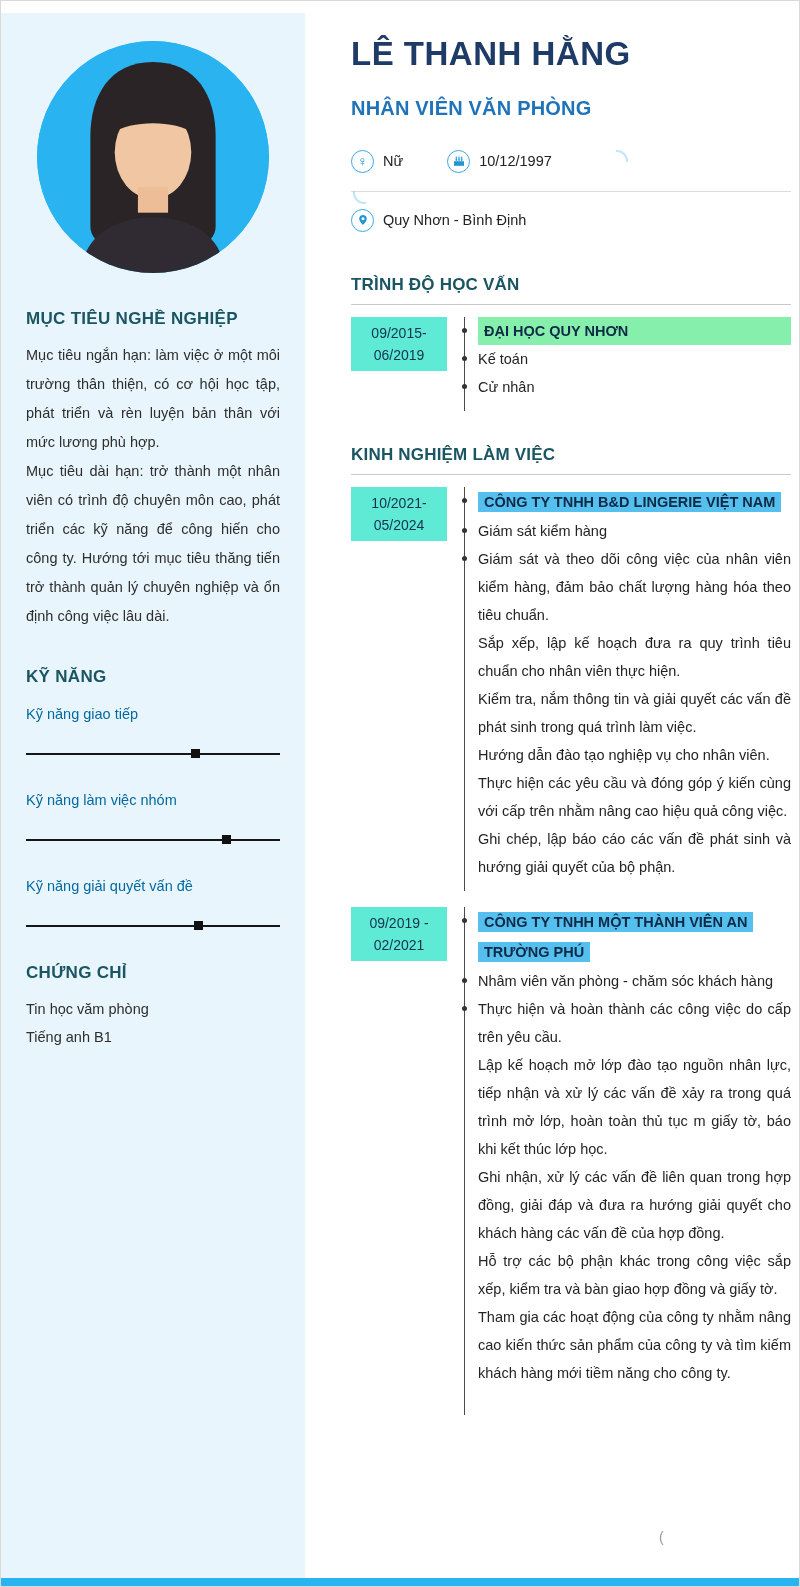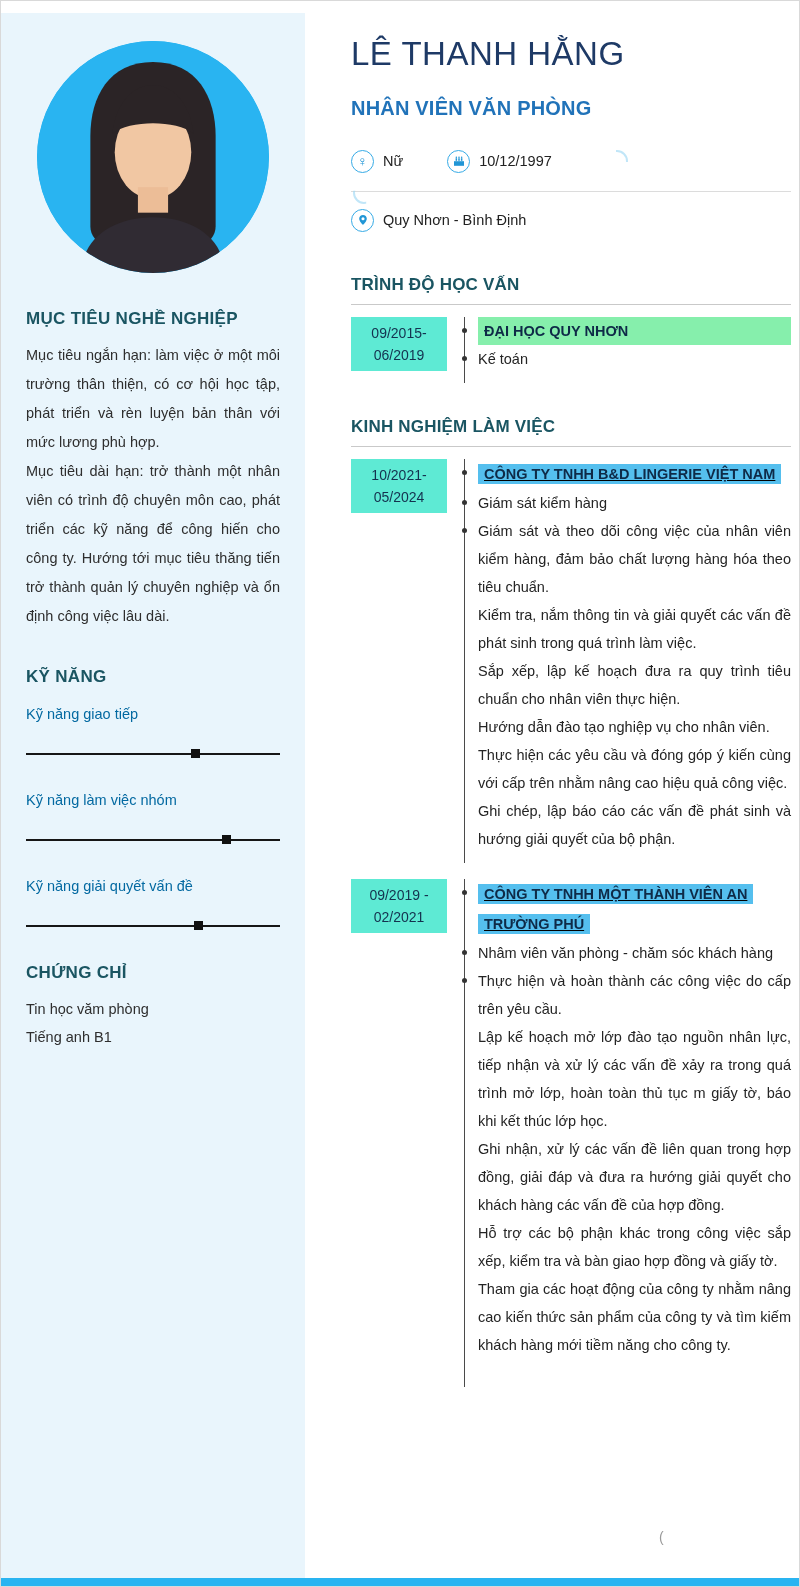--- a/index.html
+++ b/index.html
@@ -29,21 +29,21 @@
   .skill-label { font-size:14.5px; color:#0369a1; line-height:30px; margin-bottom:24px; }
   .skill-line { position:relative; height:2px; background:#161616; margin-bottom:30px; }
   .skill-knob { position:absolute; top:-4px; width:9px; height:9px; background:#111; }
   .cert-item { font-size:14.5px; color:#2e2e2e; line-height:28px; }
 
   
   .main {
     position:absolute; left:330px; top:0; width:470px; height:1579px;
     padding:34px 10px 0 20px;
   }
-  .name { color:#1e3a66; font-size:33px; font-weight:normal; letter-spacing:.5px; line-height:38px; }
+  .name { color:#1e3a66; font-size:33px; font-weight:bold; letter-spacing:.5px; line-height:38px; }
   .job-title { color:#2173b9; font-size:20px; font-weight:bold; margin-top:24px; letter-spacing:.2px; }
 
   .info { margin-top:26px; position:relative; }
   .info-row { display:flex; align-items:center; height:30px; position:relative; }
   .info-item { display:flex; align-items:center; gap:9px; font-size:14.5px; color:#222; }
   .info-item + .info-item { margin-left:44px; }
   .icon-circle {
     width:23px; height:23px; min-width:23px; border:1.5px solid #37abe6; border-radius:50%;
     display:flex; align-items:center; justify-content:center; color:#2196d6;
   }
@@ -68,21 +68,21 @@
     background:#5eead4; color:#14324f; font-size:14px; text-align:center;
     padding:5px 3px; line-height:22px; height:fit-content;
   }
   .entry-body { border-left:1px solid #4a4a4a; padding-left:13px; padding-bottom:10px; }
   .entry-body.tall { padding-bottom:28px; }
 
   .edu-title {
     background:#86efac; color:#0e2a47; font-weight:bold; font-size:14.5px;
     line-height:28px; padding:0 6px; position:relative;
   }
-  .exp-title { position:relative; line-height:30px; font-size:14.5px;text-decoration:underline; }
+  .exp-title { position:relative; line-height:30px; font-size:14.5px; }
   .exp-title .hl {
     background:#55bfee; color:#0e2a47; font-weight:bold; padding:2px 6px;
     box-decoration-break:clone; -webkit-box-decoration-break:clone;
   }
   .dotted::before {
     content:""; position:absolute; left:-16px; top:11px;
     width:5px; height:5px; background:#333; border-radius:50%;
   }
   .bullet {
     position:relative; font-size:14.5px; color:#242424;
@@ -189,38 +189,39 @@
     <div class="section-heading first">TRÌNH ĐỘ HỌC VẤN</div>
 
     <div class="entry">
       <div class="dates">
         <div>09/2015-</div>
         <div>06/2019</div>
       </div>
       <div class="entry-body">
         <div class="edu-title dotted">ĐẠI HỌC QUY NHƠN</div>
         <div class="bullet dotted">Kế toán</div>
+        <div class="bullet dotted">Cử nhân</div>
       </div>
     </div>
 
     <div class="section-heading">KINH NGHIỆM LÀM VIỆC</div>
 
     <div class="entry">
       <div class="dates">
         <div>10/2021-</div>
         <div>05/2024</div>
       </div>
       <div class="entry-body">
         <div class="exp-title dotted">
           <span class="hl">CÔNG TY TNHH B&amp;D LINGERIE VIỆT NAM</span>
         </div>
         <div class="bullet dotted">Giám sát kiểm hàng</div>
         <div class="bullet dotted">Giám sát và theo dõi công việc của nhân viên kiểm hàng, đảm bảo chất lượng hàng hóa theo tiêu chuẩn.</div>
+        <div class="bullet">Sắp xếp, lập kế hoạch đưa ra quy trình tiêu chuẩn cho nhân viên thực hiện.</div>
         <div class="bullet">Kiểm tra, nắm thông tin và giải quyết các vấn đề phát sinh trong quá trình làm việc.</div>
-        <div class="bullet">Sắp xếp, lập kế hoạch đưa ra quy trình tiêu chuẩn cho nhân viên thực hiện.</div>
         <div class="bullet">Hướng dẫn đào tạo nghiệp vụ cho nhân viên.</div>
         <div class="bullet">Thực hiện các yêu cầu và đóng góp ý kiến cùng với cấp trên nhằm nâng cao hiệu quả công việc.</div>
         <div class="bullet">Ghi chép, lập báo cáo các vấn đề phát sinh và hướng giải quyết của bộ phận.</div>
       </div>
     </div>
 
     <div class="entry second">
       <div class="dates">
         <div>09/2019 -</div>
         <div>02/2021</div>

